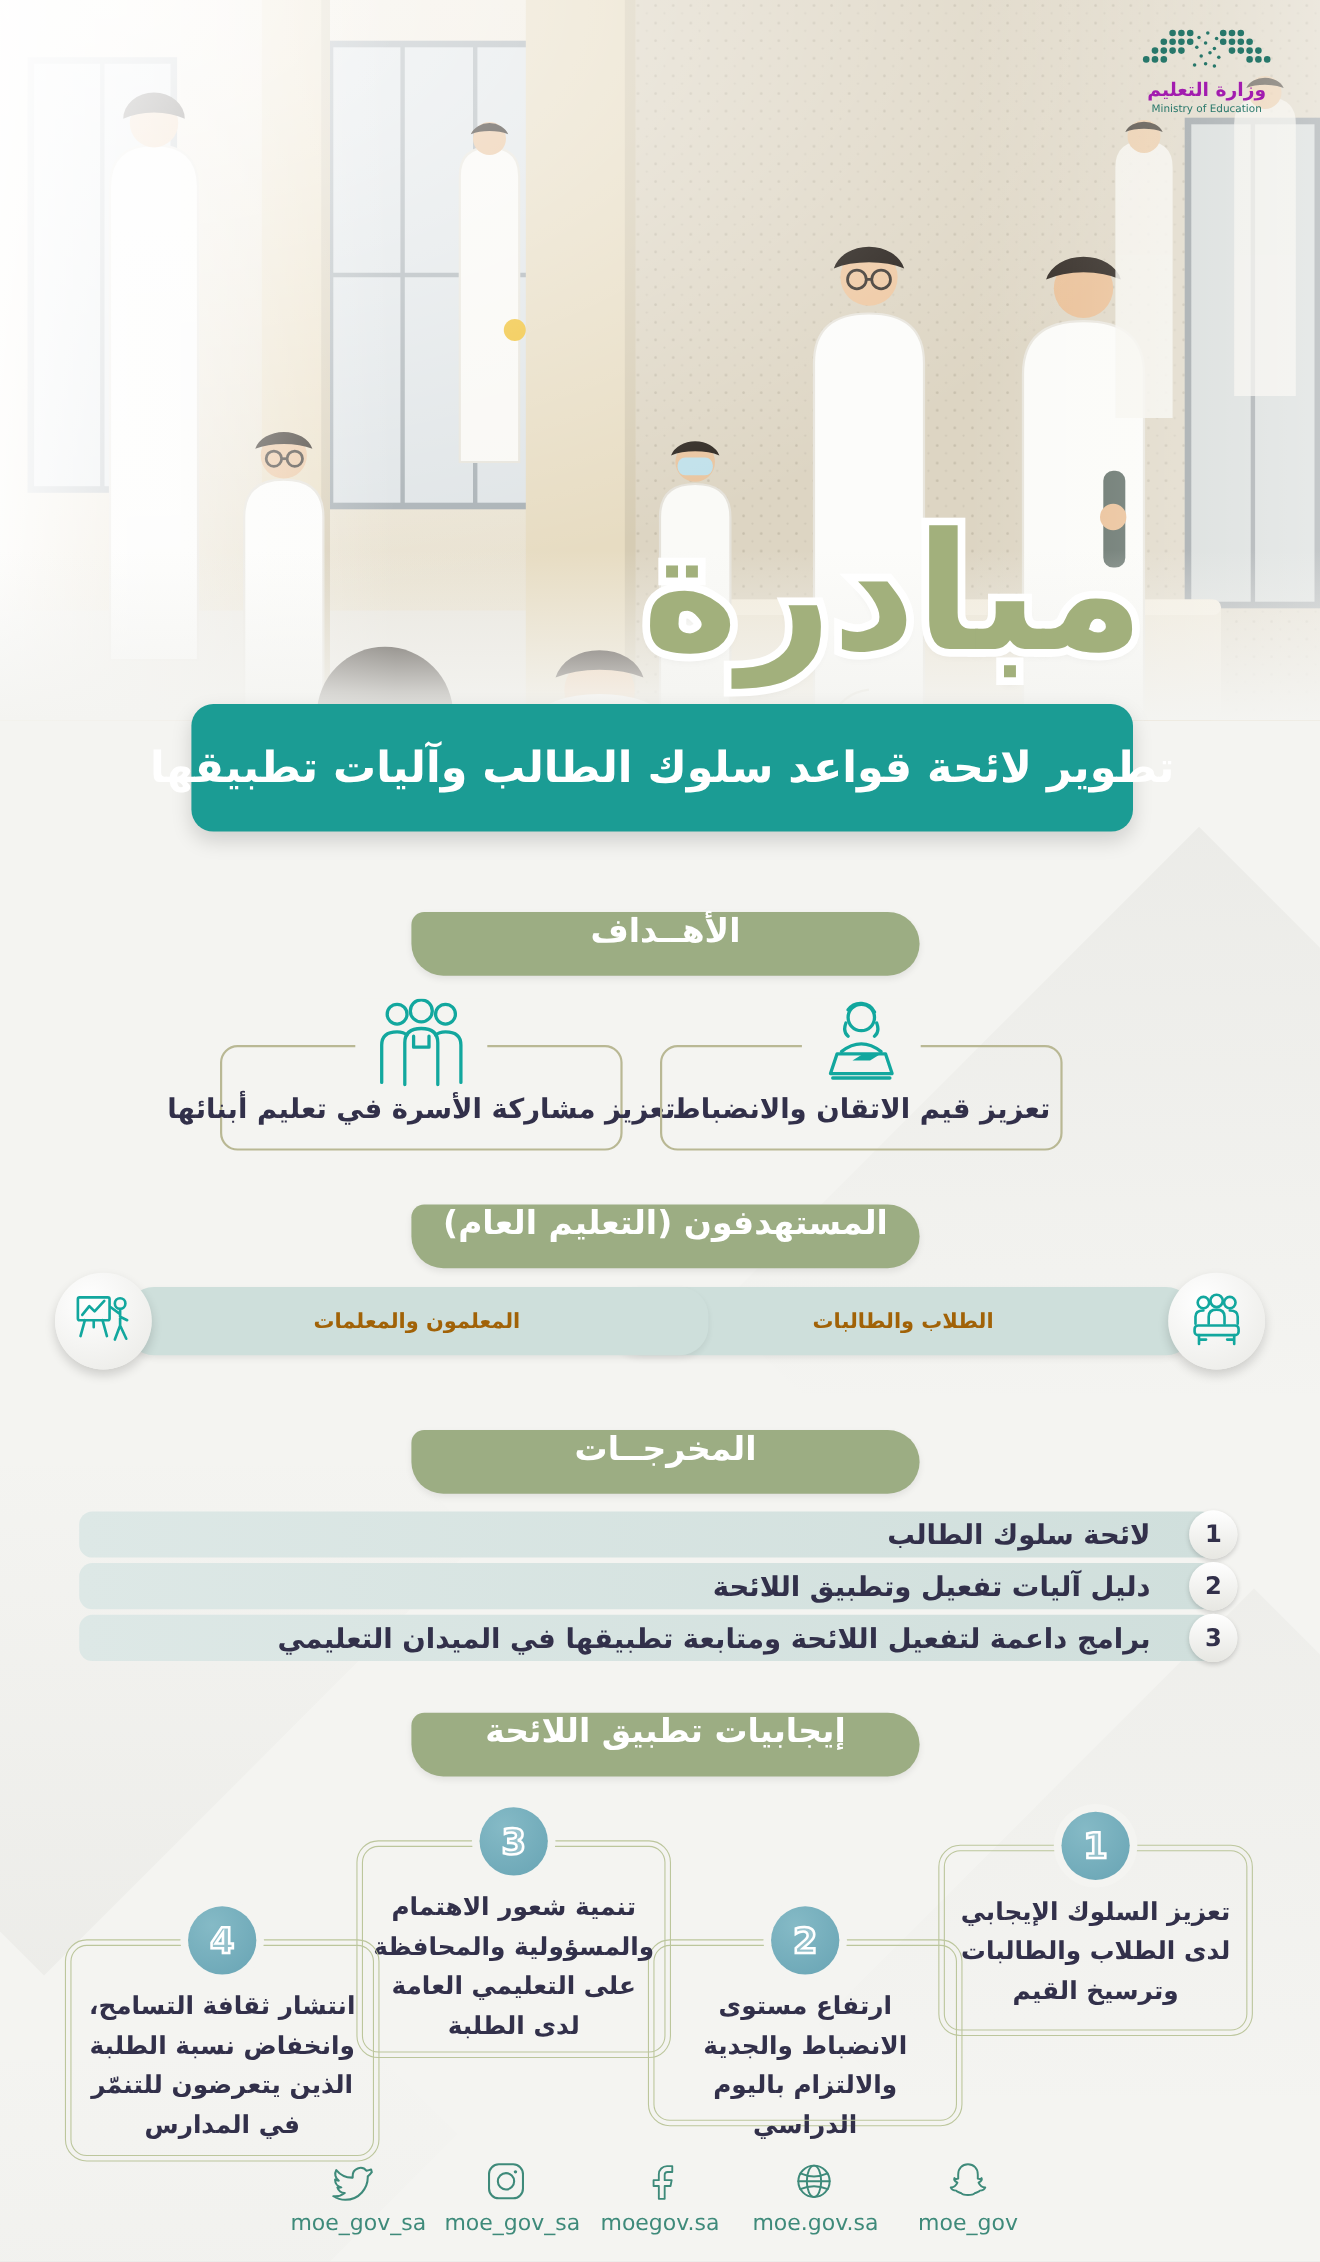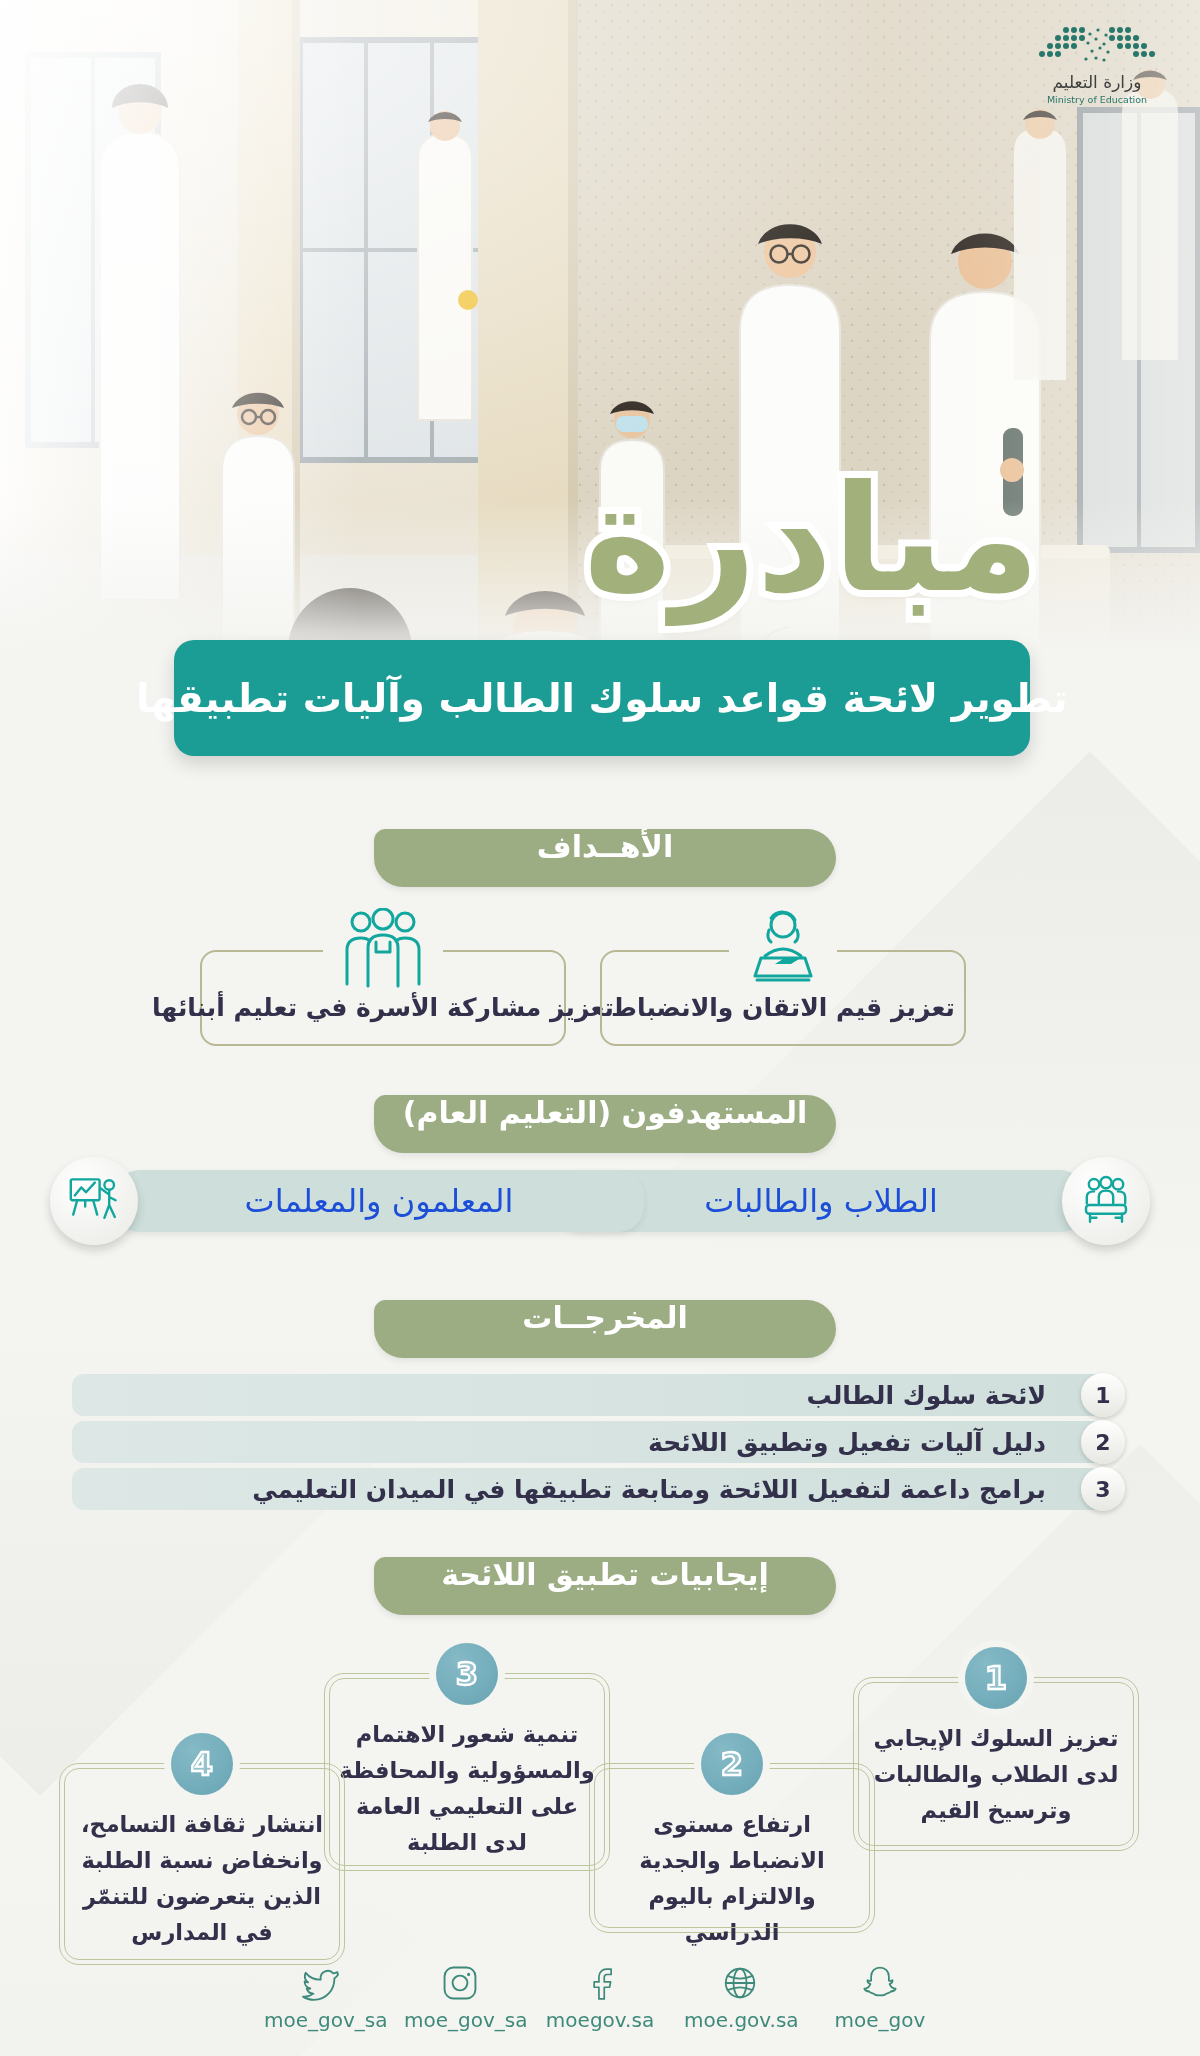--- a/index.html
+++ b/index.html
@@ -17,21 +17,21 @@
        background:linear-gradient(135deg,rgba(160,160,152,.07),rgba(160,160,152,0) 60%);}
   .wm4{top:1660px;left:-260px;width:560px;height:560px;transform:rotate(315deg);
        background:linear-gradient(45deg,rgba(160,160,152,.07),rgba(160,160,152,0) 60%);}
 
   
   .photo{left:0;top:0;width:1200px;height:655px;}
   .photo svg{display:block;width:100%;height:100%;}
 
   
   .logo{top:22px;right:28px;width:150px;text-align:center;}
-  .logo .ar{color:#404040;font-size:17px;font-weight:400;letter-spacing:.5px;direction:rtl;}
+  .logo .ar{color:#a21caf;font-size:17px;font-weight:700;letter-spacing:.5px;direction:rtl;}
   .logo .en{color:#27776A;font-size:9.5px;margin-top:2px;}
 
   
   .hero-title{left:340px;top:462px;width:700px;height:210px;text-align:right;z-index:4;}
   .hero-title span{position:absolute;left:0;right:0;top:0;font-size:148px;font-weight:800;
                    line-height:1.05;white-space:nowrap;direction:rtl;}
   .hero-title .back{color:#fff;-webkit-text-stroke:14px #fff;text-shadow:0 4px 10px rgba(0,0,0,.10);}
   .hero-title .front{color:#A2B07C;}
 
   .hero-banner{left:174px;top:640px;width:856px;height:116px;background:#1B9C94;border-radius:20px;
@@ -46,21 +46,21 @@
   
   .obj-card{top:950px;width:362px;height:92px;border:2px solid #B9B894;border-radius:16px;
             display:flex;align-items:center;justify-content:center;}
   .obj-card .txt{color:#32304A;font-size:25px;font-weight:800;direction:rtl;white-space:nowrap;padding-top:18px;}
   .obj-icon{position:absolute;top:-44px;left:50%;transform:translateX(-50%);
             background:#f4f4f1;padding:0 12px;line-height:0;}
 
   
   .aud-pill{top:1170px;width:530px;height:62px;background:#CEDFDB;border-radius:26px;
             box-shadow:0 3px 6px rgba(0,0,0,.07);display:flex;align-items:center;justify-content:center;}
-  .aud-pill .txt{color:#1d4ed8;font-size:32px;font-weight:400;direction:rtl;white-space:nowrap;}
+  .aud-pill .txt{color:#a16207;font-size:19px;font-weight:700;direction:rtl;white-space:nowrap;}
   .aud-circle{position:absolute;top:-13px;width:88px;height:88px;border-radius:50%;
               background:radial-gradient(circle at 35% 30%,#ffffff,#e9e9e5);
               box-shadow:0 5px 10px rgba(0,0,0,.16);display:flex;align-items:center;justify-content:center;z-index:2;}
   .aud-circle.right{right:-64px;} .aud-circle.left{left:-64px;}
 
   
   .out-bar{left:72px;width:1032px;height:42px;background:linear-gradient(90deg,#dde8e6,#d0dfdc);
            border-radius:12px;display:flex;align-items:center;}
   .out-bar .txt{width:100%;color:#32304A;font-size:25px;font-weight:800;direction:rtl;
                 text-align:right;padding-right:58px;white-space:nowrap;}

